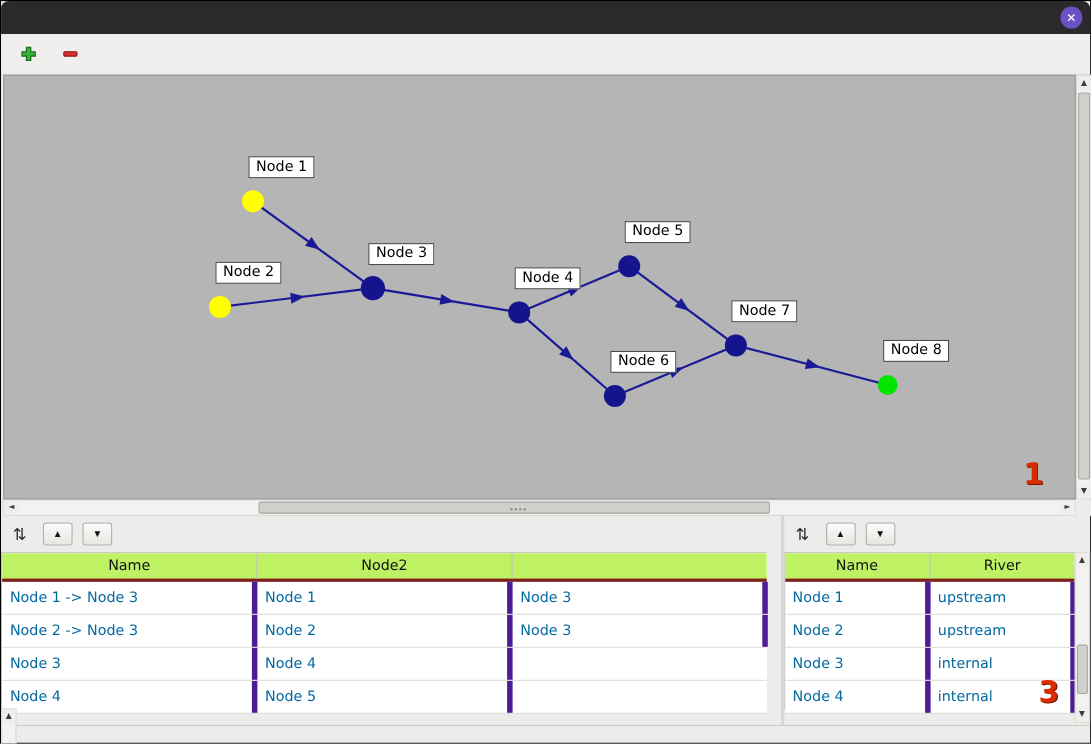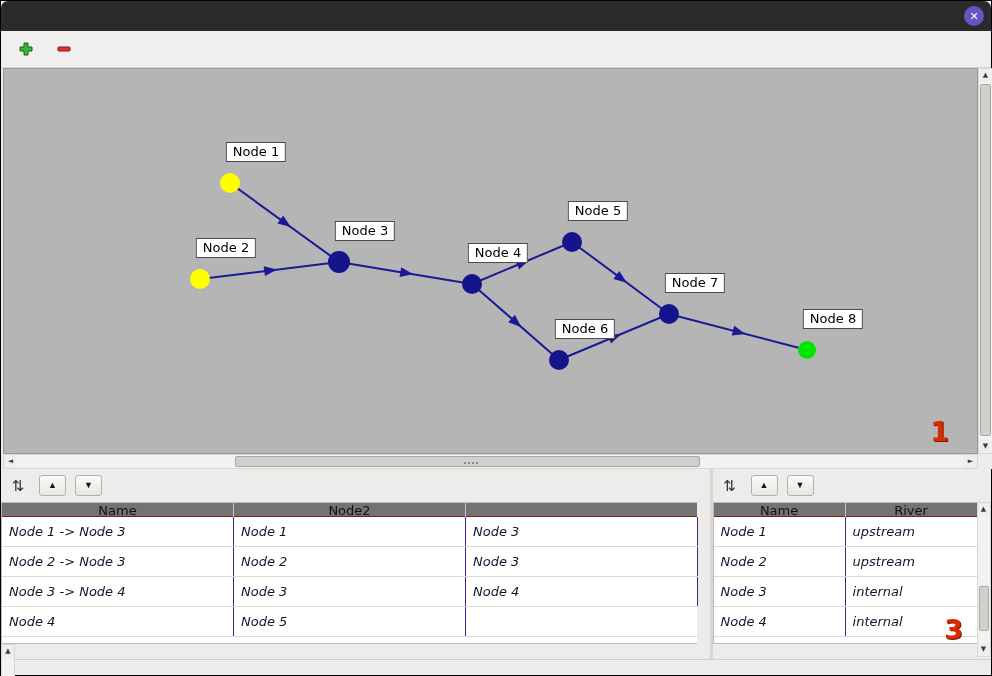--- a/index.html
+++ b/index.html
@@ -64,28 +64,28 @@
   .arrow-btn { width:27px; height:21px; border:1px solid #b2b0ac; border-radius:3px;
                background:linear-gradient(#fcfbfa,#e8e6e2); cursor:pointer;
                display:flex; align-items:center; justify-content:center; }
   .arrow-btn span { font-size:9px; color:#141414; line-height:1; }
   .panel-body { display:flex; flex-wrap:wrap; position:relative; align-content:flex-start; }
 
   
   .data-table { background:#fff; border:1px solid #bdbbb7; border-right:none; }
   .reaches-table { width:696px; height:142px; }
   .nodes-table { width:264px; height:142px; }
-  .thead { display:grid; height:14px; background:#737373; border-bottom:1px solid #7f1d1d; }
+  .thead { display:grid; height:26px; background:#bef264; border-bottom:3px solid #7f1d1d; }
   .reaches-table .thead, .reaches-table .tr { grid-template-columns:232px 232px 232px; }
   .nodes-table .thead, .nodes-table .tr { grid-template-columns:132px 132px; }
   .th { font-size:13px; color:#111; display:flex; align-items:center; justify-content:center;
         border-right:1px solid #c6c4c0; cursor:pointer; }
   .tr { display:grid; height:30px; border-bottom:1px solid #dddbd7; cursor:pointer; background:#fff; }
-  .td { font-size:13px; color:#0f172a; display:flex; align-items:center; padding-left:7px;
-        border-right:1px solid #4c1d95; overflow:hidden; white-space:nowrap;font-style:italic; }
+  .td { font-size:13px; color:#0369a1; display:flex; align-items:center; padding-left:7px;
+        border-right:5px solid #4c1d95; overflow:hidden; white-space:nowrap; }
   .table-vscroll { width:14px; height:142px; }
   .table-vscroll-tall { width:14px; height:155px; }
 
   
   .statusbar { flex:1; background:#ececea; border-top:1px solid #cfcdc9; }
 </style>
 </head>
 <body>
 
 <div class="window">
@@ -193,21 +193,20 @@
                 <div class="td">Node 1 -&gt; Node 3</div>
                 <div class="td">Node 1</div>
                 <div class="td">Node 3</div>
               </div>
               <div class="tr">
                 <div class="td">Node 2 -&gt; Node 3</div>
                 <div class="td">Node 2</div>
                 <div class="td">Node 3</div>
               </div>
               <div class="tr">
-                <div class="td">Node 3 -&gt; Node 4</div>
                 <div class="td">Node 3</div>
                 <div class="td">Node 4</div>
               </div>
               <div class="tr">
                 <div class="td">Node 4</div>
                 <div class="td">Node 5</div>
               </div>
             </div>
         </div>
         <div class="sb sb-v table-vscroll">

